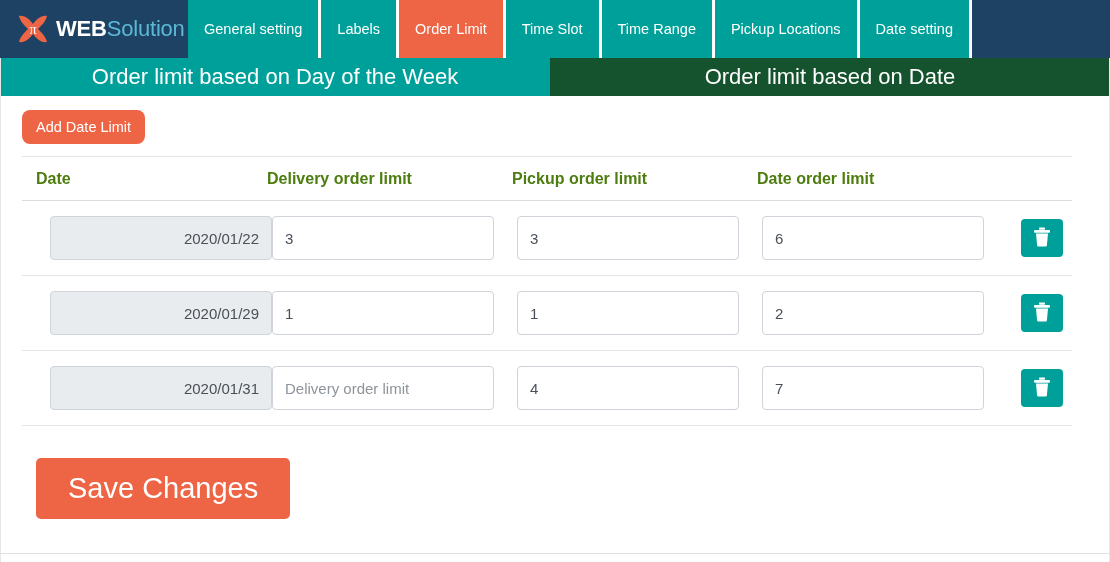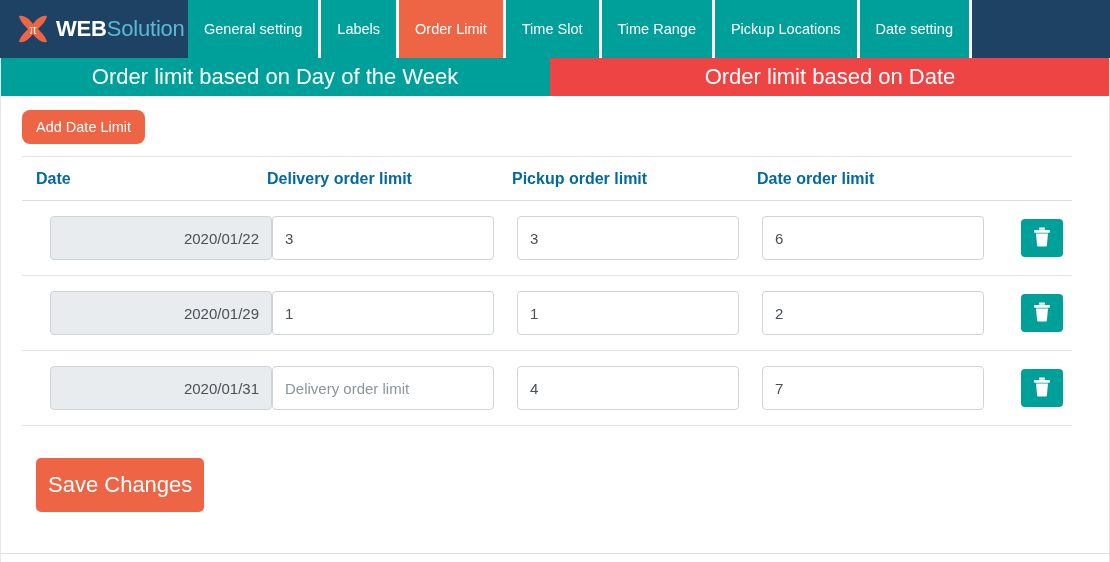--- a/index.html
+++ b/index.html
@@ -82,21 +82,21 @@
   .subtab {
     display: flex;
     align-items: center;
     justify-content: center;
     color: #ffffff;
     font-size: 22px;
     cursor: pointer;
     height: 38px;
   }
   .subtab.teal { background: #00a09a; flex: 0 0 550px; }
-  .subtab.orange { background: #ef4444; flex: 1 1 auto; }
+  .subtab.orange { background: #14532d; flex: 1 1 auto; }
 
   
   .content {
     padding: 14px 22px 0 22px;
   }
   .btn-add {
     background: #ee6546;
     color: #ffffff;
     border: none;
     border-radius: 8px;
@@ -112,21 +112,21 @@
   .table { width: 1050px; }
   .thead {
     display: flex;
     align-items: center;
     height: 44px;
     border-bottom: 1px solid #dcdcdc;
   }
   .th {
     font-size: 16px;
     font-weight: bold;
-    color: #0369a1;
+    color: #4d7c0f;
   }
   .col-date   { flex: 0 0 245px; padding-left: 14px; }
   .col-c2     { flex: 0 0 245px; }
   .col-c3     { flex: 0 0 245px; }
   .col-c4     { flex: 0 0 245px; }
   .col-act    { flex: 1 1 auto; }
 
   .trow {
     display: flex;
     align-items: center;
@@ -164,22 +164,22 @@
     align-items: center;
     justify-content: center;
     margin-left: 14px;
   }
 
   .btn-save {
     background: #ee6546;
     color: #ffffff;
     border: none;
     border-radius: 5px;
-    font-size: 22px;
-    padding: 14px 12px;
+    font-size: 29px;
+    padding: 14px 32px;
     margin-top: 32px;
     margin-left: 14px;
     cursor: pointer;
     font-family: "Liberation Sans", sans-serif;
   }
 
   .page-edge-r {
     position: absolute; top: 58px; right: 0; width: 1px; height: 504px;
     background: #e7e7e7;
   }

